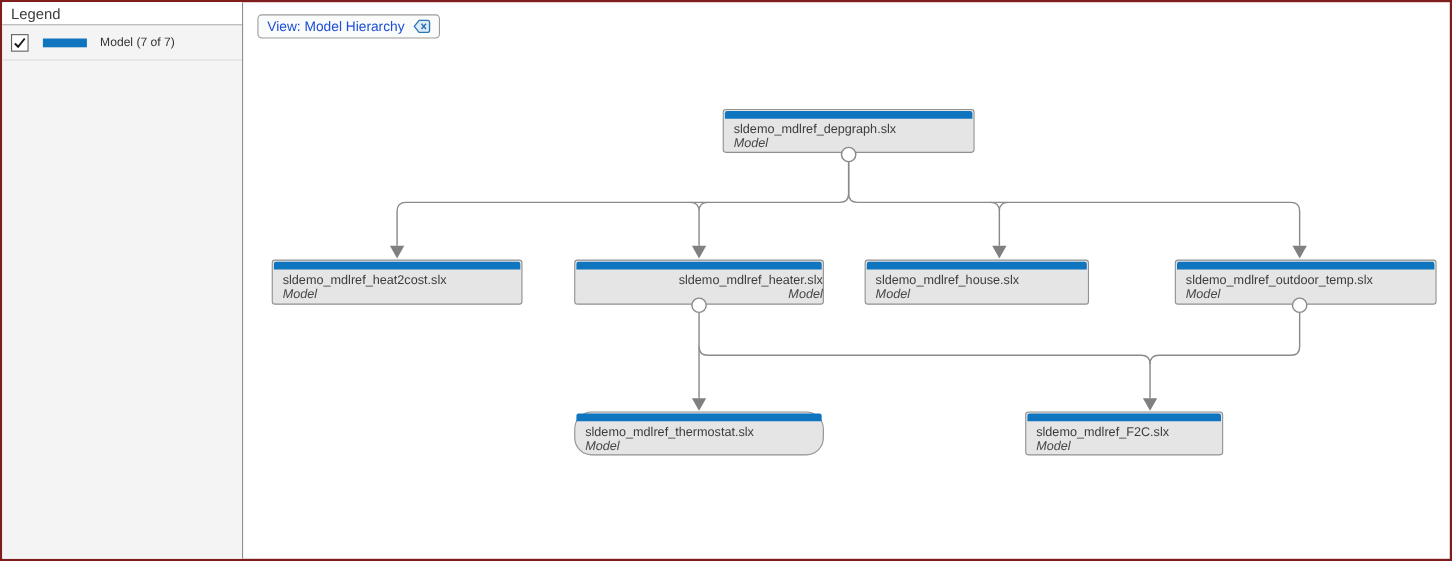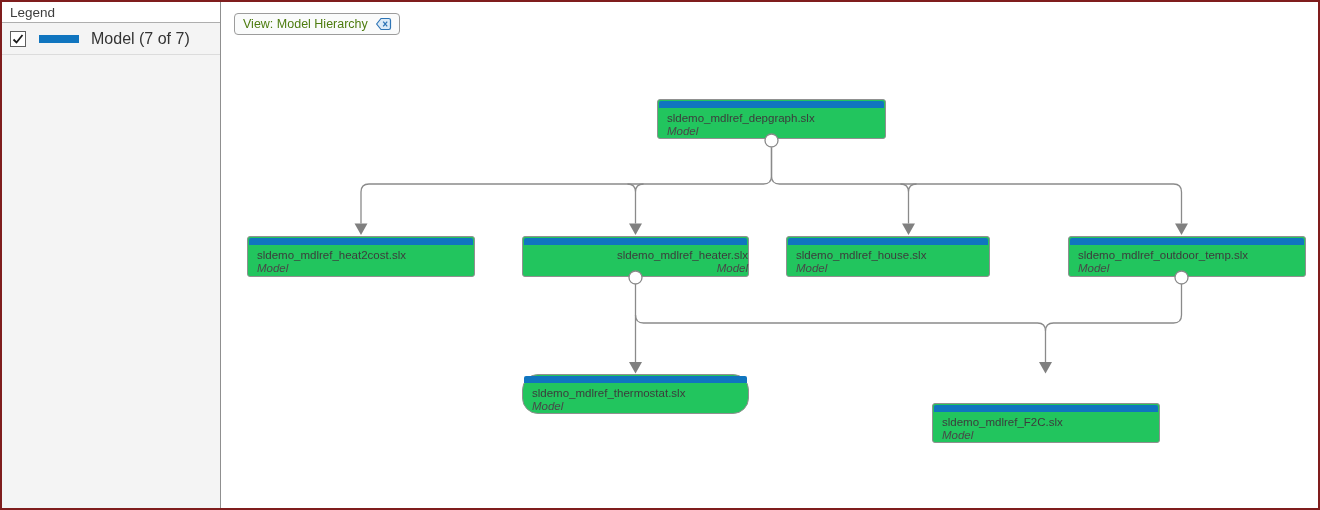--- a/index.html
+++ b/index.html
@@ -19,33 +19,33 @@
     padding:3px 0 0 8px;
   }
   .legend-item{
     display:flex;align-items:center;height:31px;padding-left:8px;
   }
   .checkbox{
     width:14px;height:14px;background:#fff;border:1px solid #5f5f5f;
     display:inline-flex;align-items:center;justify-content:center;flex:none;
   }
   .swatch{width:40px;height:8px;margin-left:13px;flex:none;}
-  .legend-label{margin-left:12px;font-size:16px;color:#333;white-space:nowrap;}
+  .legend-label{margin-left:12px;font-size:11px;color:#333;white-space:nowrap;}
   .legend-sep{height:1px;background:#dcdcdc;}
   
   .chip{
     position:absolute;left:232px;top:11px;height:22px;box-sizing:border-box;
     background:#fafbfb;border:1px solid #9c9c9c;border-radius:4px;
     display:flex;align-items:center;gap:7px;padding:0 7px 0 8px;
-    font-size:12.5px;color:#4d7c0f;z-index:5;
+    font-size:12.5px;color:#1d4ed8;z-index:5;
   }
   .chip-close{display:inline-flex;align-items:center;}
   
   .node{
-    position:absolute;background:#22c55e;border:1px solid #909090;border-radius:3px;
+    position:absolute;background:#e5e5e5;border:1px solid #909090;border-radius:3px;
     box-sizing:border-box;z-index:1;
   }
   .node-bar{height:7px;margin:1px 1px 0 1px;border-radius:2px 2px 0 0;}
   .node-title{font-size:11.5px;color:#3c3c3c;padding:4px 0 0 9px;white-space:nowrap;line-height:13px;}
   .node-sub{font-size:11.5px;color:#484848;padding:0 0 0 9px;line-height:13px;font-style:italic;}
   
   .edges{position:absolute;left:0;top:0;width:1320px;height:510px;z-index:2;pointer-events:none;}
 </style>
 </head>
 <body>
@@ -105,21 +105,21 @@
     <div class="node-title">sldemo_mdlref_outdoor_temp.slx</div>
     <div class="node-sub">Model</div>
   </div>
 
   <div class="node" style="left:520px;top:372px;width:227px;height:40px;border-radius:16px;">
     <div class="node-bar" style="background: rgb(16, 117, 191);"></div>
     <div class="node-title">sldemo_mdlref_thermostat.slx</div>
     <div class="node-sub">Model</div>
   </div>
 
-  <div class="node" style="left:930px;top:372px;width:228px;height:40px;margin-top:29px;">
+  <div class="node" style="left:930px;top:372px;width:180px;height:40px;">
     <div class="node-bar" style="background: rgb(16, 117, 191);"></div>
     <div class="node-title">sldemo_mdlref_F2C.slx</div>
     <div class="node-sub">Model</div>
   </div>
 
   <svg class="edges" viewBox="0 0 1320 510">
     <g stroke="#8a8a8a" stroke-width="1.3" fill="none">
 
       <path d="M769.5,145.5 V174 Q769.5,182 761.5,182 H367 Q359,182 359,190 V221.5"></path>
 

